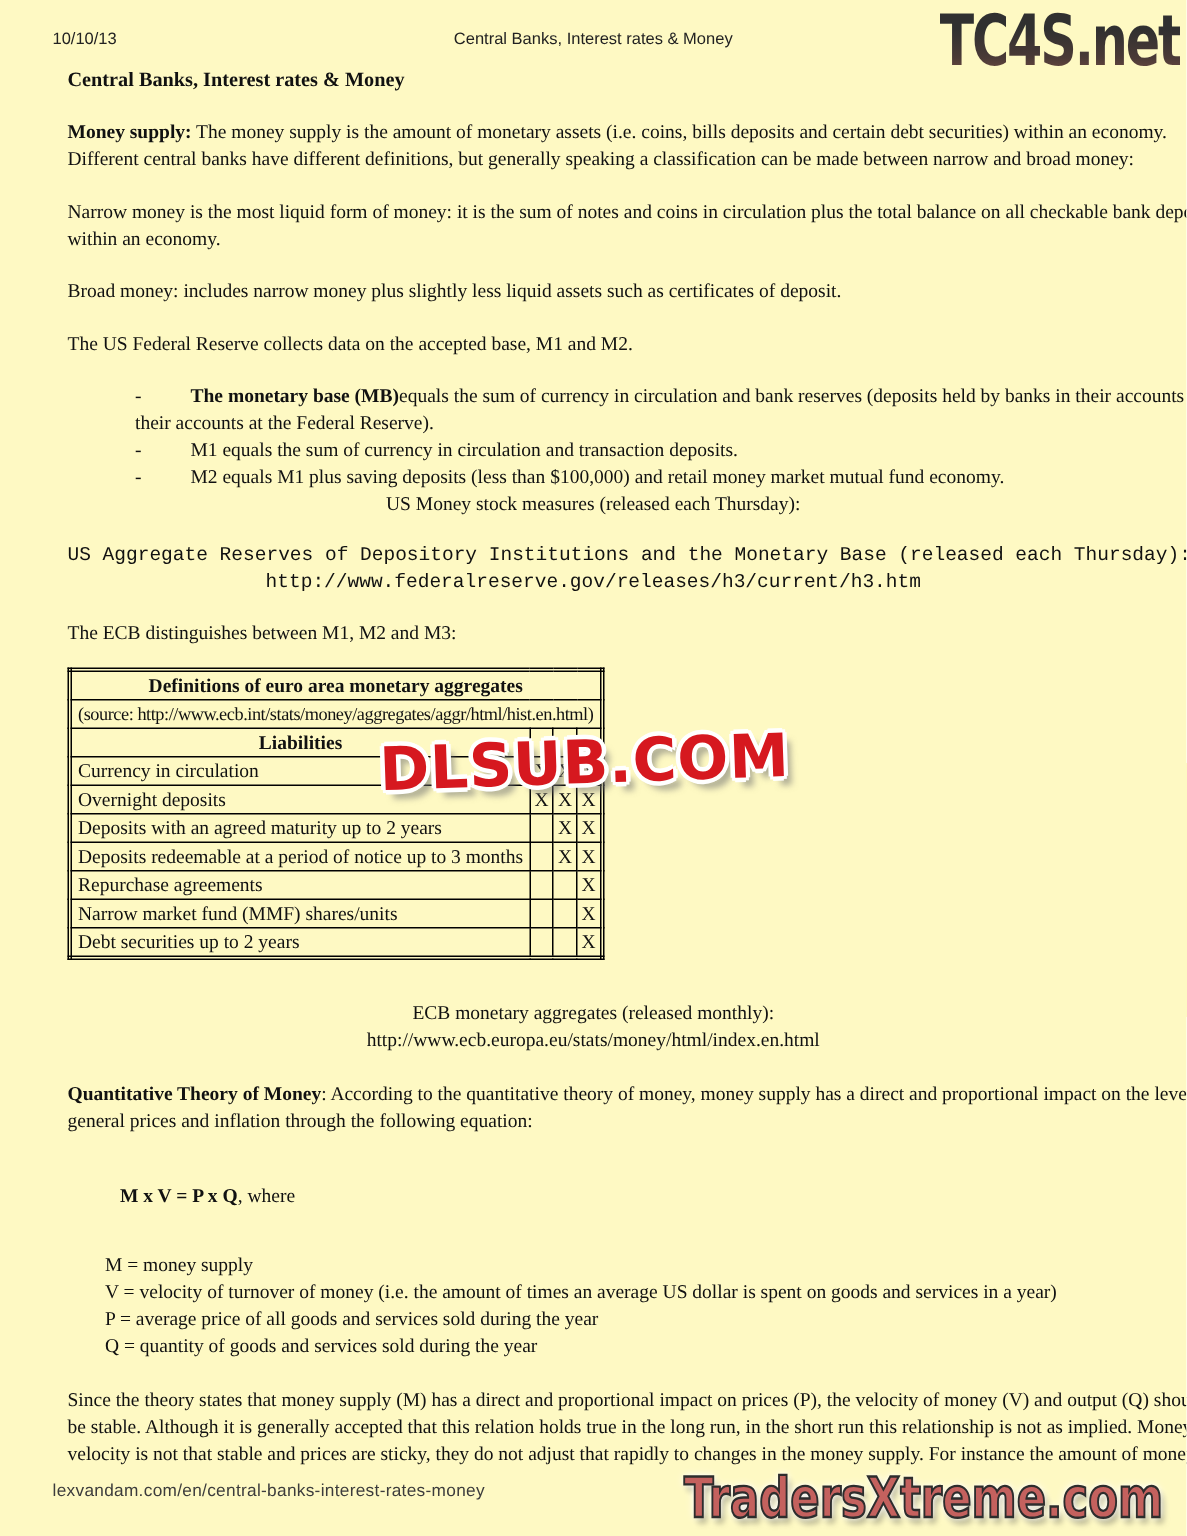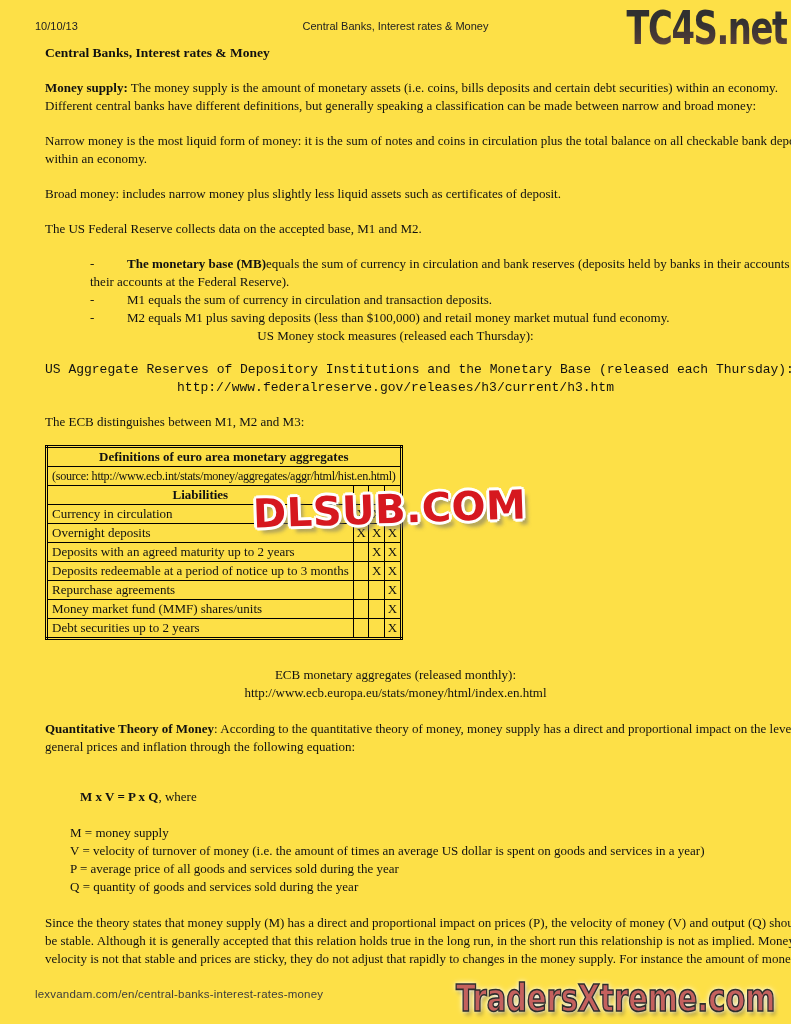--- a/index.html
+++ b/index.html
@@ -1,20 +1,20 @@
 <!DOCTYPE html>
 <html><head>
 <meta charset="utf-8">
 <style>
   * { margin:0; padding:0; box-sizing:border-box; }
   html,body { background:#ffffff; }
   .page {
     position:relative;
     width:791px; height:1024px;
-    background:#fde047;
+    background:#fef9c3;
     overflow:hidden;
     font-family:"Liberation Serif", serif;
     font-size:13px;
     color:#111;
   }
 
   
   .print-header-date {
     position:absolute; top:20px; left:35px;
     font-family:"Liberation Sans", sans-serif;
@@ -70,21 +70,21 @@
   }
   .agg-table { border:3px double #000; }
   .agg-table .cap-title td { font-weight:bold; text-align:center; height:20px;margin-top:28px; }
   .agg-table .cap-source td { font-size:12.2px; letter-spacing:-0.3px; }
   .agg-table .hdr-liab .liab-cell { font-weight:bold; text-align:center; }
   .agg-table col.c-label { width:292px; }
   .agg-table col.c-x { width:21px; }
   .agg-table .xcell { text-align:center; padding:1px 2px; }
 
   .eq-line { margin-top:32px; margin-left:35px; }
-  .defs { margin-top:18px; margin-left:25px; }
+  .defs { margin-top:28px; margin-left:25px; }
   .para.gap18 { margin-top:18px; }
   b.inlinebold { font-weight:bold; }
 
   
   .dlsub-watermark {
     position:absolute; left:253px; top:486px;
     font-family:"DejaVu Sans", sans-serif;
     font-weight:bold; font-size:40px; letter-spacing:0.5px;
     color:#d6181f;
     transform:rotate(-2deg);
@@ -209,21 +209,21 @@
         <td class="xcell">X</td>
         <td class="xcell">X</td>
       </tr>
       <tr>
         <td>Repurchase agreements</td>
         <td class="xcell"></td>
         <td class="xcell"></td>
         <td class="xcell">X</td>
       </tr>
       <tr>
-        <td>Money market fund (MMF) shares/units</td>
+        <td>Narrow market fund (MMF) shares/units</td>
         <td class="xcell"></td>
         <td class="xcell"></td>
         <td class="xcell">X</td>
       </tr>
       <tr>
         <td>Debt securities up to 2 years</td>
         <td class="xcell"></td>
         <td class="xcell"></td>
         <td class="xcell">X</td>
       </tr>

